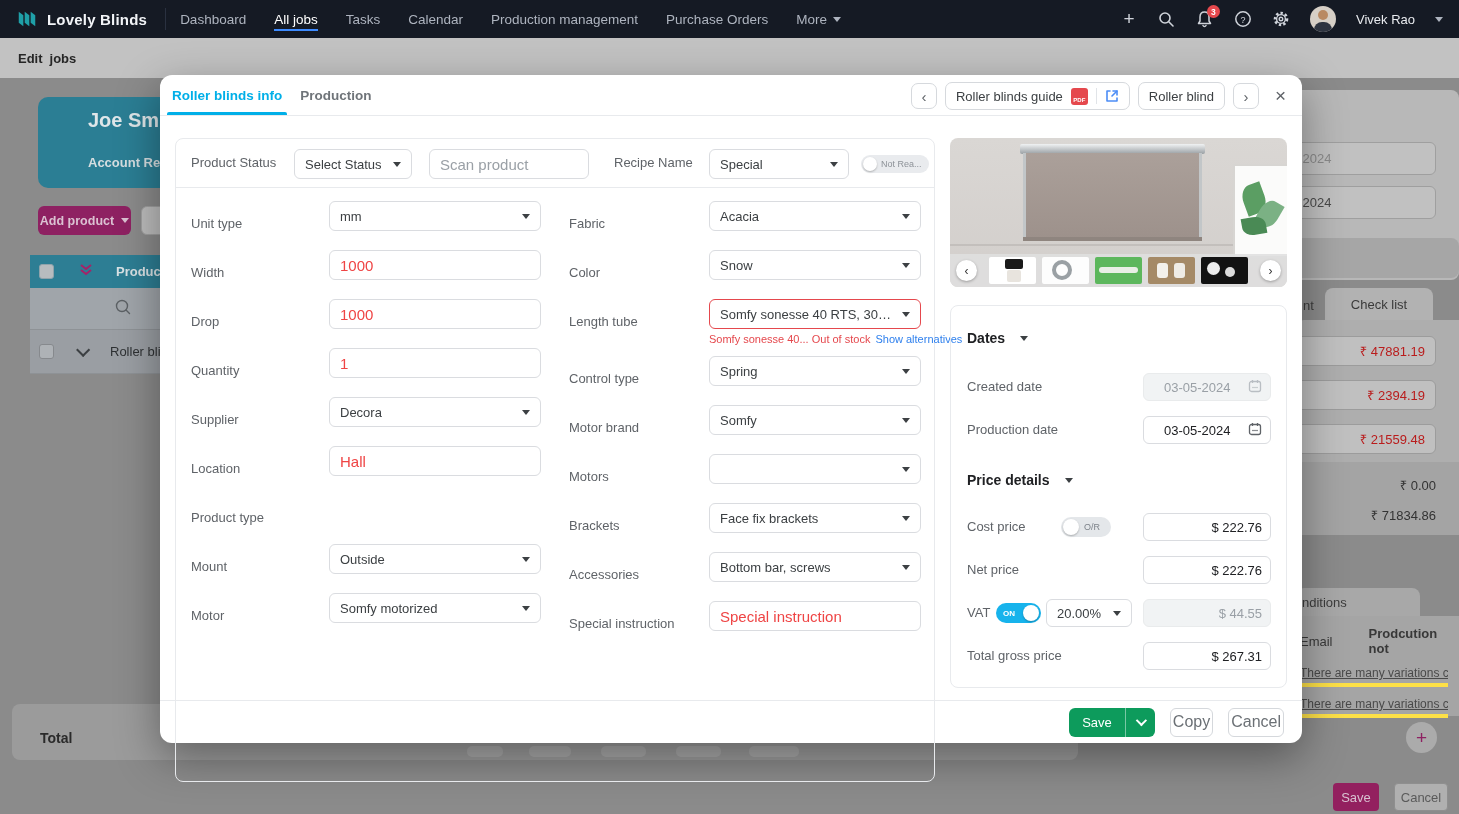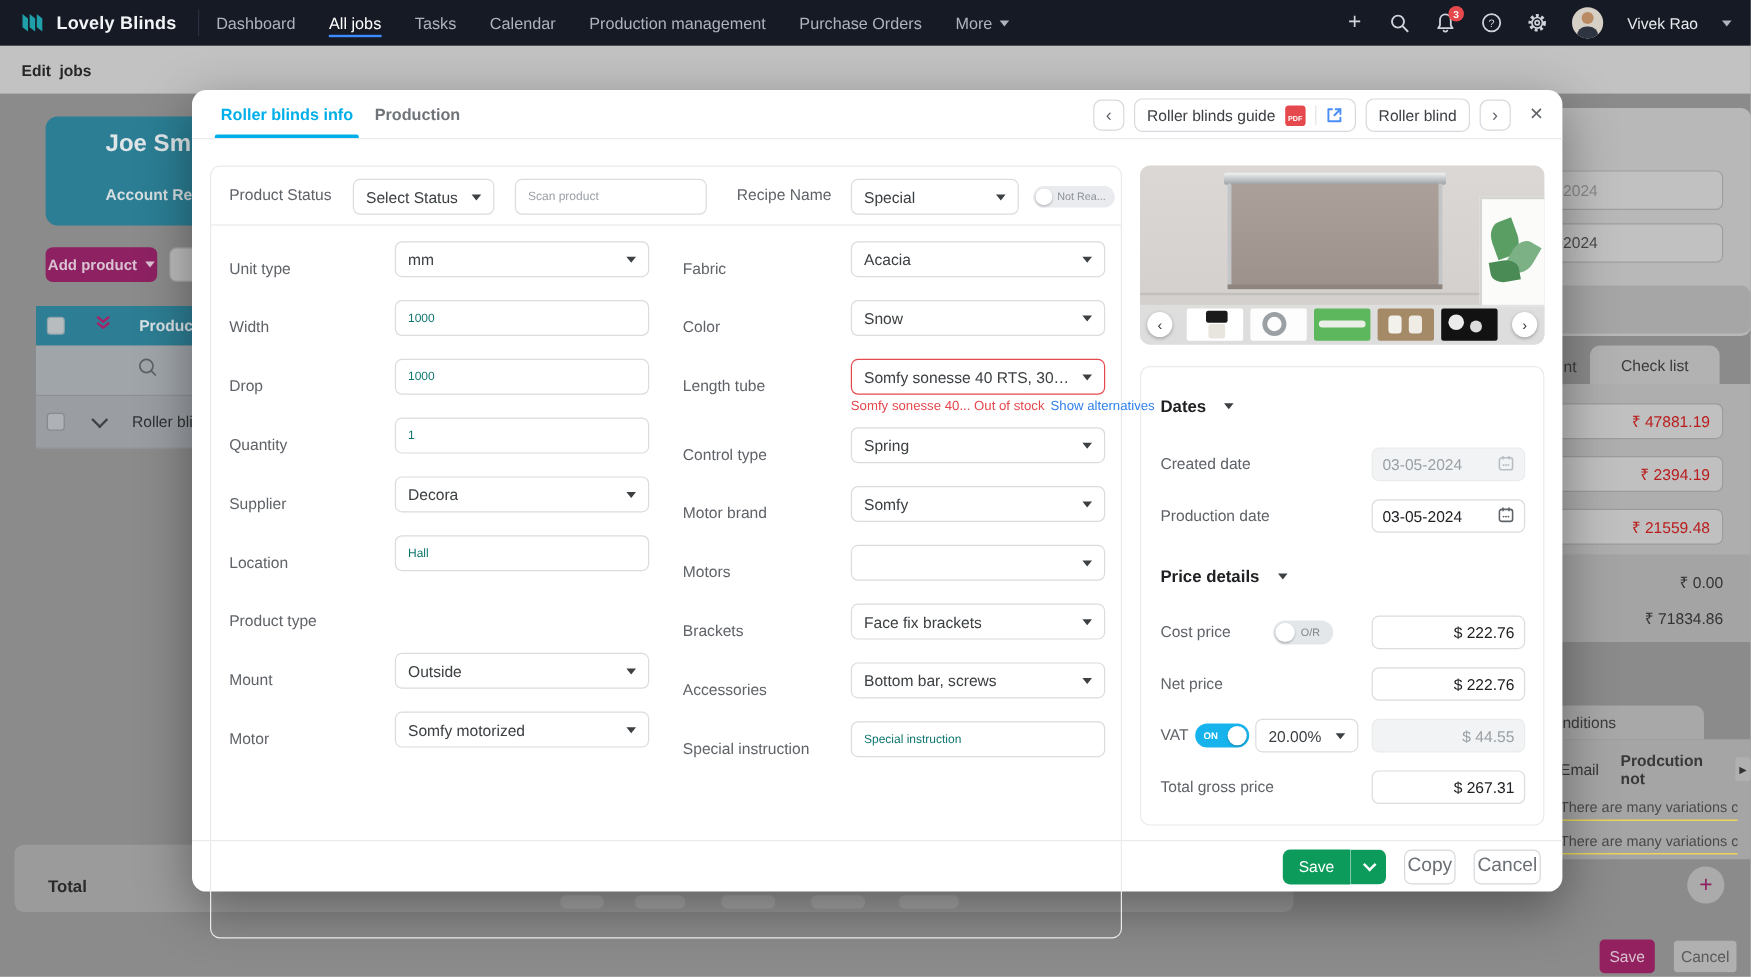--- a/index.html
+++ b/index.html
@@ -53,48 +53,48 @@
   .bgr-input { position:absolute; left:1280px; width:156px; height:33px; background:#c1c1c1; border:1px solid #9f9f9f; border-radius:6px; font-size:13px; display:flex; align-items:center; padding-left:10px; }
   .bgr-band { position:absolute; top:238px; left:1280px; width:179px; height:40px; background:#a6a6a6; border-radius:8px; }
   .bgr-tabcut { position:absolute; left:1303px; top:298px; font-size:13px; color:#3c3c3c; }
   .bgr-tab { position:absolute; left:1325px; top:288px; width:108px; height:32px; background:#b2b2b2; border-radius:8px 8px 0 0; display:flex; align-items:center; justify-content:center; font-size:13px; color:#3a3a3a; }
   .bgr-panel { position:absolute; left:1296px; top:320px; width:163px; height:215px; background:#aeaeae; border-radius:8px 0 0 8px; }
   .bgr-amt { position:absolute; left:1280px; width:156px; height:30px; background:#c0c0c0; border:1px solid #9c9c9c; border-radius:6px; font-size:13px; color:#b91c1c; display:flex; align-items:center; justify-content:flex-end; padding-right:10px; }
   .bgr-strip { position:absolute; left:1296px; top:462px; width:163px; height:73px; background:#a4a4a4; }
   .bgr-amt-plain { position:absolute; font-size:13px; color:#333; width:140px; text-align:right; left:1296px; }
   .bgr-cond-tab { position:absolute; left:1296px; top:588px; width:124px; height:28px; background:#a8a8a8; border-radius:8px 8px 0 0; font-size:13px; color:#3c3c3c; display:flex; align-items:center; padding-left:6px; }
   .bgr-notes { position:absolute; left:1290px; top:616px; width:169px; height:100px; background:#a5a5a5; border-radius:8px 0 0 8px; }
-  .bgr-note-tabs { display:flex; align-items:center; gap:18px; padding:10px 0 0 10px; font-size:13px; color:#383838; }
+  .bgr-note-tabs { display:flex; align-items:center; gap:36px; padding:10px 0 0 10px; font-size:13px; color:#383838; }
   .bgr-caretbox { width:16px; height:20px; background:#b0b0b0; border-radius:3px; display:flex; align-items:center; justify-content:center; font-size:8px; color:#333; margin-left:2px; }
-  .bgr-note-line { font-size:12px; color:#4a4a4a; margin:10px 0 0 10px; width:148px; border-bottom:1px solid #fde047; padding-bottom:3px; white-space:nowrap; overflow:hidden; }
+  .bgr-note-line { font-size:12px; color:#4a4a4a; margin:10px 0 0 10px; width:148px; border-bottom:4px solid #fde047; padding-bottom:3px; white-space:nowrap; overflow:hidden;text-decoration:underline; }
   .bgr-plus { position:absolute; left:1406px; top:722px; width:31px; height:31px; border-radius:50%; background:#ababab; color:#8e2162; font-size:19px; display:flex; align-items:center; justify-content:center; cursor:pointer; }
   .bgr-save { position:absolute; left:1333px; top:783px; width:46px; height:28px; background:#93205f; border-radius:4px; color:#d9c2d1; font-size:13px; display:flex; align-items:center; justify-content:center; cursor:pointer; }
   .bgr-cancel { position:absolute; left:1394px; top:783px; width:54px; height:28px; background:#b0b0b0; border:1px solid #8f8f8f; border-radius:4px; color:#5a5a5a; font-size:13px; display:flex; align-items:center; justify-content:center; cursor:pointer; }
 
   
   .modal { position:absolute; left:160px; top:75px; width:1142px; height:668px; background:#ffffff; border-radius:12px; box-shadow:0 14px 44px rgba(0,0,0,0.38); z-index:100; }
-  .m-header { position:relative; height:41px; border-bottom:1px solid #e8eaed; display:flex; align-items:stretch; padding-left:15px; }
+  .m-header { position:relative; height:41px; border-bottom:1px solid #e8eaed; display:flex; align-items:stretch; padding-left:3px; }
   .m-tab { font-size:13.5px; font-weight:bold; color:#6f7479; display:flex; align-items:center; padding:0 9px; cursor:pointer; position:relative; }
   .m-tab.active { color:#00afe8; }
   .m-tab.active::after { content:""; position:absolute; left:4px; right:4px; bottom:0; height:3px; background:#00afe8; border-radius:2px 2px 0 0; }
   .m-head-right { position:absolute; right:16px; top:7px; display:flex; align-items:center; gap:8px; }
   .nav-sq-btn { width:26px; height:26px; border:1px solid #d6d9dd; border-radius:7px; display:flex; align-items:center; justify-content:center; color:#5f6368; font-size:15px; cursor:pointer; background:#fff; }
   .doc-btn { height:28px; border:1px solid #d6d9dd; border-radius:7px; background:#fff; display:flex; align-items:center; gap:8px; padding:0 10px; cursor:pointer; }
   .doc-btn .lbl { font-size:13px; color:#3c4043; white-space:nowrap; }
   .pdf-ic { width:17px; height:17px; background:#e5484d; border-radius:3px; color:#fff; font-size:6px; font-weight:bold; display:flex; align-items:flex-end; justify-content:center; padding-bottom:2px; }
   .vdiv { width:1px; height:16px; background:#e1e4e8; }
   .close-x { font-size:19px; color:#5f6368; cursor:pointer; margin-left:8px; line-height:18px; }
 
   .m-left { position:absolute; left:15px; top:63px; width:760px; height:644px; border:1px solid #e8eaed; border-radius:8px; }
   .toprow { position:relative; height:49px; border-bottom:1px solid #e8eaed; }
   .flabel, .tr-label { font-size:13px; color:#5f6368; }
   .tselect { height:30px; border:1px solid #dadce0; border-radius:6px; background:#fff; display:flex; align-items:center; justify-content:space-between; padding:0 10px; cursor:pointer; }
   .tselect .val { font-size:13px; color:#3c4043; white-space:nowrap; overflow:hidden; text-overflow:ellipsis; }
   .sel-arrow { width:0; height:0; border-left:4.5px solid transparent; border-right:4.5px solid transparent; border-top:5.5px solid #3c4043; flex:none; margin-left:6px; }
-  .tinput { height:30px; border:1px solid #dadce0; border-radius:6px; background:#fff; font-size:10px; color:#0f766e; padding:0 10px; font-family:inherit; outline:none; }
+  .tinput { height:30px; border:1px solid #dadce0; border-radius:6px; background:#fff; font-size:15px; color:#ef4444; padding:0 10px; font-family:inherit; outline:none; }
   .tinput::placeholder { color:#9aa0a6; }
   .toggle-off { height:18px; border-radius:9px; background:#e9ebee; display:flex; align-items:center; cursor:pointer; padding:0 7px 0 2px; gap:4px; }
   .toggle-off .knob { width:14px; height:14px; background:#fff; border-radius:50%; box-shadow:0 1px 2px rgba(0,0,0,.25); flex:none; }
   .toggle-off .tlabel { font-size:9px; color:#8d9298; white-space:nowrap; }
   .scanbox { position:relative; }
   .scanbox .tinput { width:160px; padding-right:30px; }
   .scan-ic { position:absolute; right:8px; top:7px; }
 
   .fcol1 { position:absolute; left:0; top:62px; width:380px; }
   .fcol2 { position:absolute; left:378px; top:62px; width:382px; }
@@ -119,21 +119,21 @@
   .carousel { position:absolute; left:0; bottom:0; width:100%; height:33px; background:rgba(223,223,223,.88); display:flex; align-items:center; justify-content:center; gap:6px; }
   .thumb { width:47px; height:27px; flex:none; position:relative; overflow:hidden; border-radius:2px; cursor:pointer; }
   .car-btn { position:absolute; top:6px; width:21px; height:21px; border-radius:50%; background:#fff; box-shadow:0 1px 3px rgba(0,0,0,.3); display:flex; align-items:center; justify-content:center; font-size:12px; color:#333; cursor:pointer; z-index:2; }
 
   .info-card { position:relative; margin-top:18px; height:383px; border:1px solid #e8eaed; border-radius:8px; }
   .sec-title { position:absolute; left:16px; font-size:14px; font-weight:bold; color:#202124; display:flex; align-items:center; gap:9px; cursor:pointer; }
   .plabel { position:absolute; left:16px; font-size:13px; color:#5f6368; }
   .pfield { position:absolute; right:15px; width:128px; height:28px; border:1px solid #dadce0; border-radius:6px; font-size:13px; color:#202124; display:flex; align-items:center; padding:0 8px; background:#fff; }
   .pfield.money { justify-content:flex-end; }
   .pfield.disabled { background:#f1f3f4; border-color:#e9ebec; color:#9aa0a6; }
-  .pfield .dt { flex:1; }
+  .pfield .dt { flex:1;margin-left:12px; }
   .cal-ic { flex:none; }
   .or-toggle { position:absolute; left:110px; top:211px; width:50px; height:20px; border-radius:10px; background:#e4e7ea; display:flex; align-items:center; padding:0 8px 0 2px; gap:5px; cursor:pointer; }
   .or-toggle .knob { width:16px; height:16px; border-radius:50%; background:#fff; box-shadow:0 1px 2px rgba(0,0,0,.25); }
   .or-toggle .tlabel { font-size:9px; color:#7d838a; }
   .on-toggle { position:absolute; left:45px; top:297px; width:45px; height:20px; border-radius:10px; background:#17b3ec; display:flex; align-items:center; justify-content:space-between; padding:0 2px 0 7px; cursor:pointer; }
   .on-toggle .tlabel { font-size:8px; font-weight:bold; color:#fff; }
   .on-toggle .knob { width:16px; height:16px; border-radius:50%; background:#fff; box-shadow:0 1px 2px rgba(0,0,0,.25); }
   .vat-select { position:absolute; left:95px; top:293px; width:86px; }
 
   .m-footer { position:absolute; left:0; bottom:0; width:100%; height:43px; border-top:1px solid #e8eaed; display:flex; align-items:center; justify-content:flex-end; gap:15px; padding-right:18px; }

